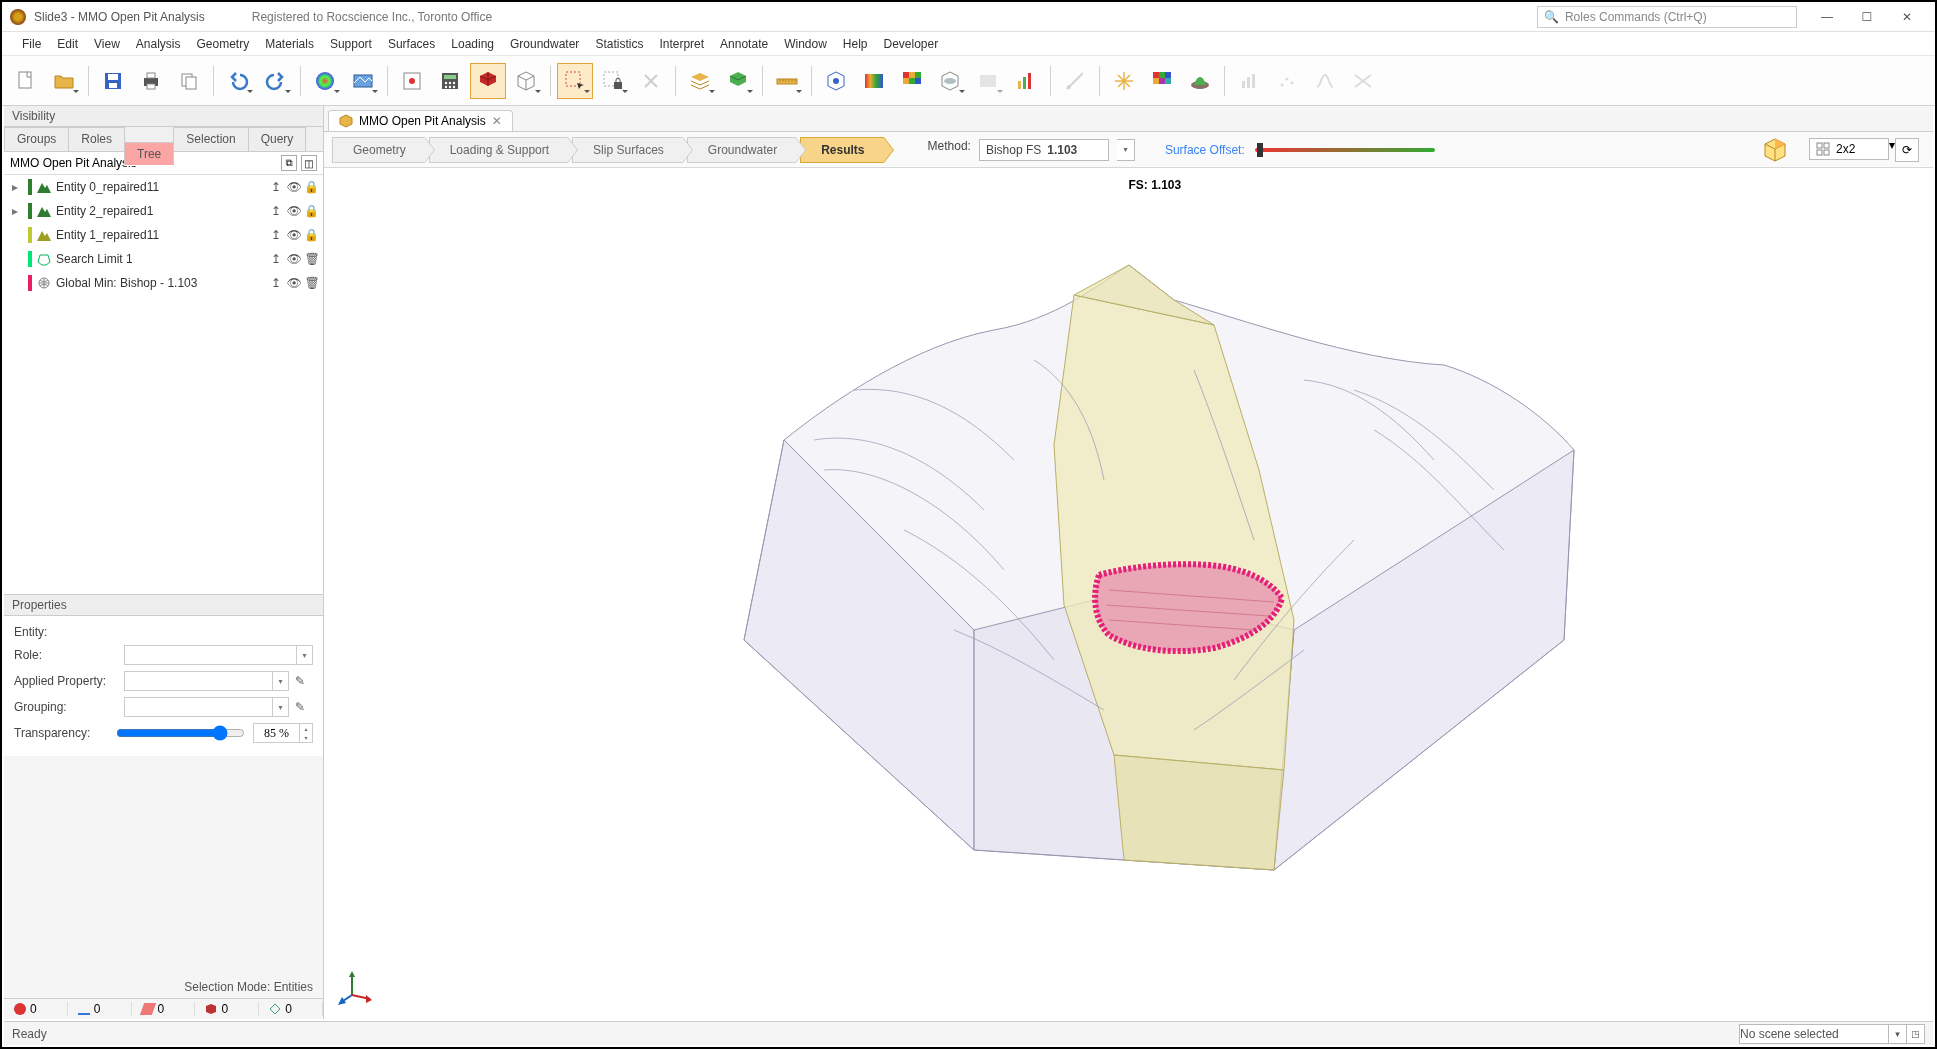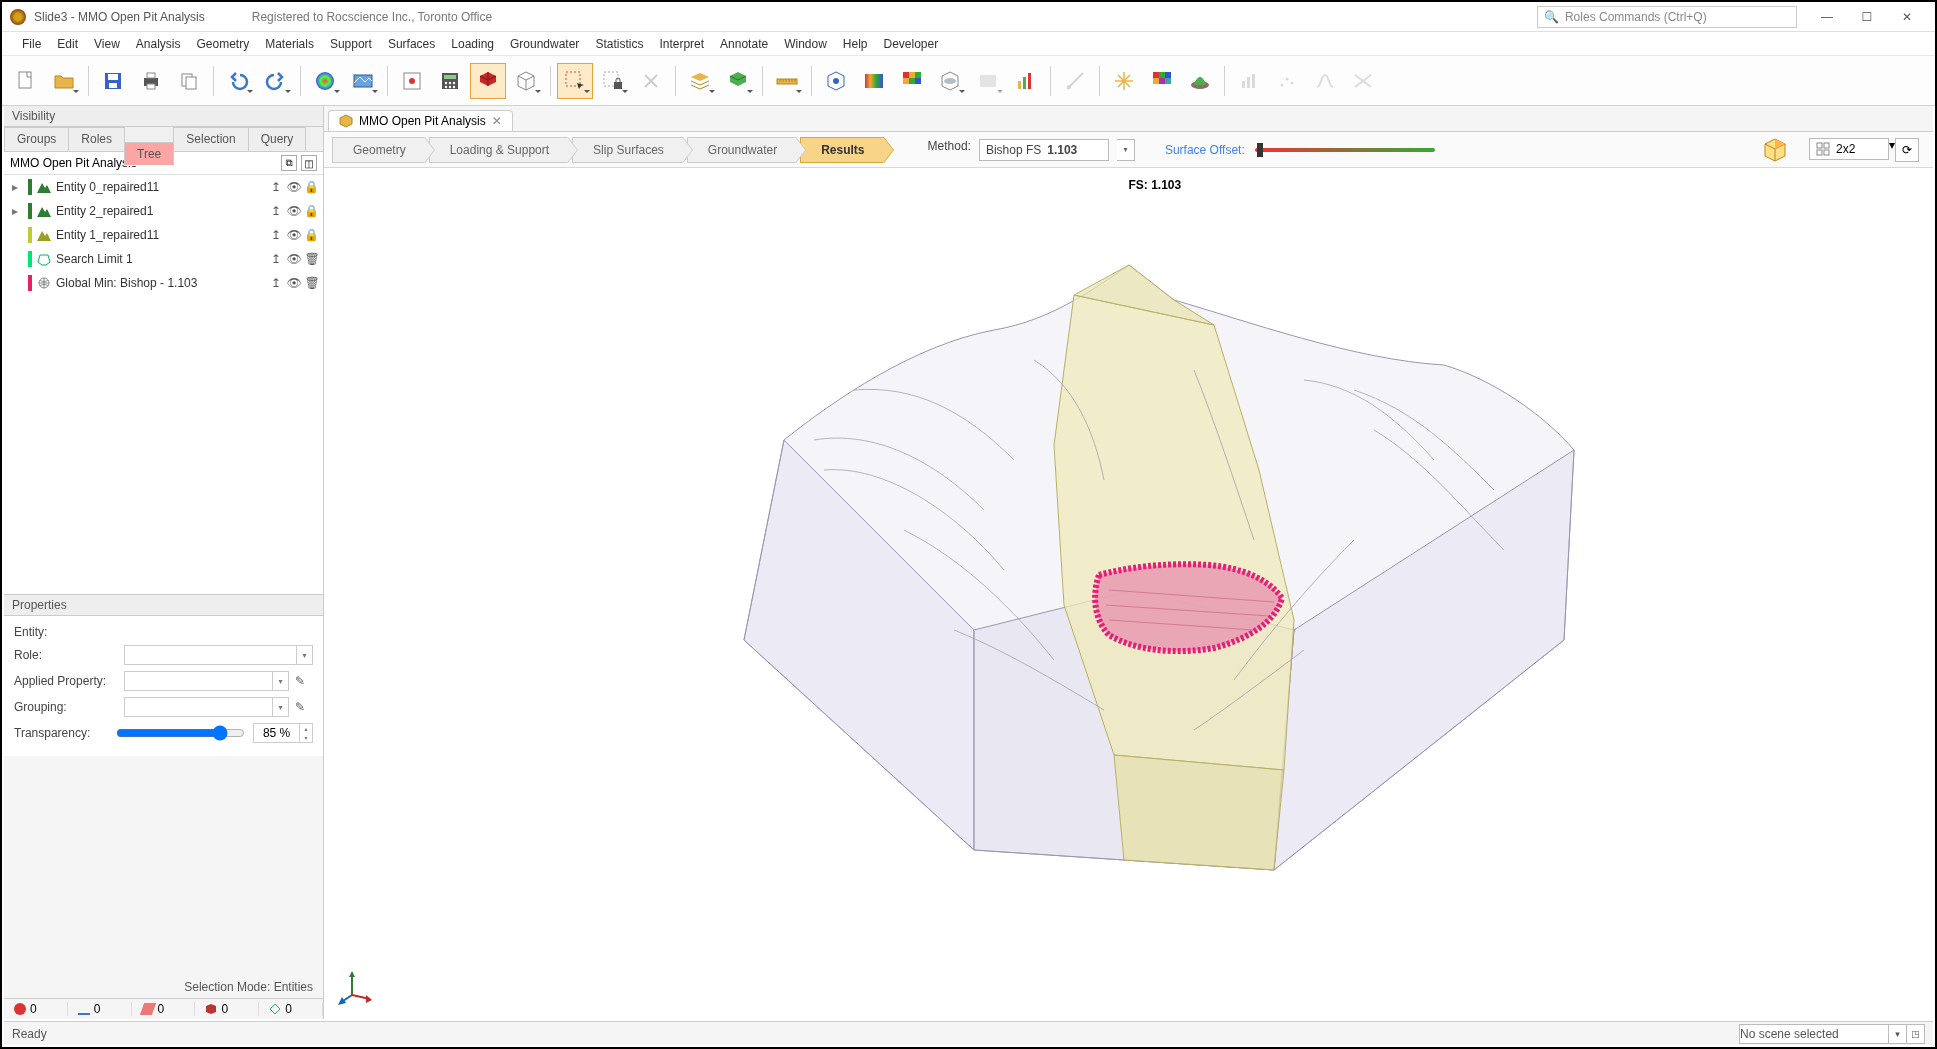--- a/index.html
+++ b/index.html
@@ -51,21 +51,21 @@
 .tree-row .ri { width: 14px; height: 14px; display:flex; align-items:center; justify-content:center; color:#555; cursor:pointer;}
 
 .props { background: #fff; flex: 0 0 auto; padding: 0 0 10px 0; }
 .props .panel-header { margin-bottom: 6px; }
 .prop-row { display: flex; align-items: center; padding: 3px 10px; }
 .prop-row label { width: 110px; color: #444; }
 .prop-row .val { flex: 1; height: 20px; border: 1px solid #ccc; background: #fff; }
 .prop-row .dd-btn { width: 16px; height: 20px; border: 1px solid #ccc; border-left:none; display:flex; align-items:center; justify-content:center; font-size:8px; color:#777;}
 .prop-row .pencil { width: 18px; margin-left: 6px; color: #555; cursor:pointer;}
 .prop-row.slider input[type=range] { flex: 1; }
-.prop-row .pct-box { width: 50px; height: 20px; border: 1px solid #ccc; margin-left: 8px; text-align: center; display:flex; align-items:center; justify-content:center;}
+.prop-row .pct-box { width: 50px; height: 20px; border: 1px solid #ccc; margin-left: 8px; text-align: center; display:flex; align-items:center; justify-content:center;font-family:Liberation Serif, serif;}
 .prop-row .spinner { width: 14px; height: 20px; border: 1px solid #ccc; border-left:none; display:flex; flex-direction:column;}
 .prop-row .spinner div { flex:1; font-size:6px; display:flex; align-items:center; justify-content:center; color:#777;}
 
 .left-bottom { margin-top: auto; }
 .sel-mode { text-align: right; padding: 4px 10px; color: #555; }
 .counters { display: flex; border-top: 1px solid #ccc; padding: 3px 0; }
 .counters .c { flex: 1; display: flex; align-items: center; justify-content: flex-start; padding-left: 10px; gap: 4px; border-right: 1px solid #ddd; }
 .counters .c .ci { width: 12px; height: 12px; }
 
 

